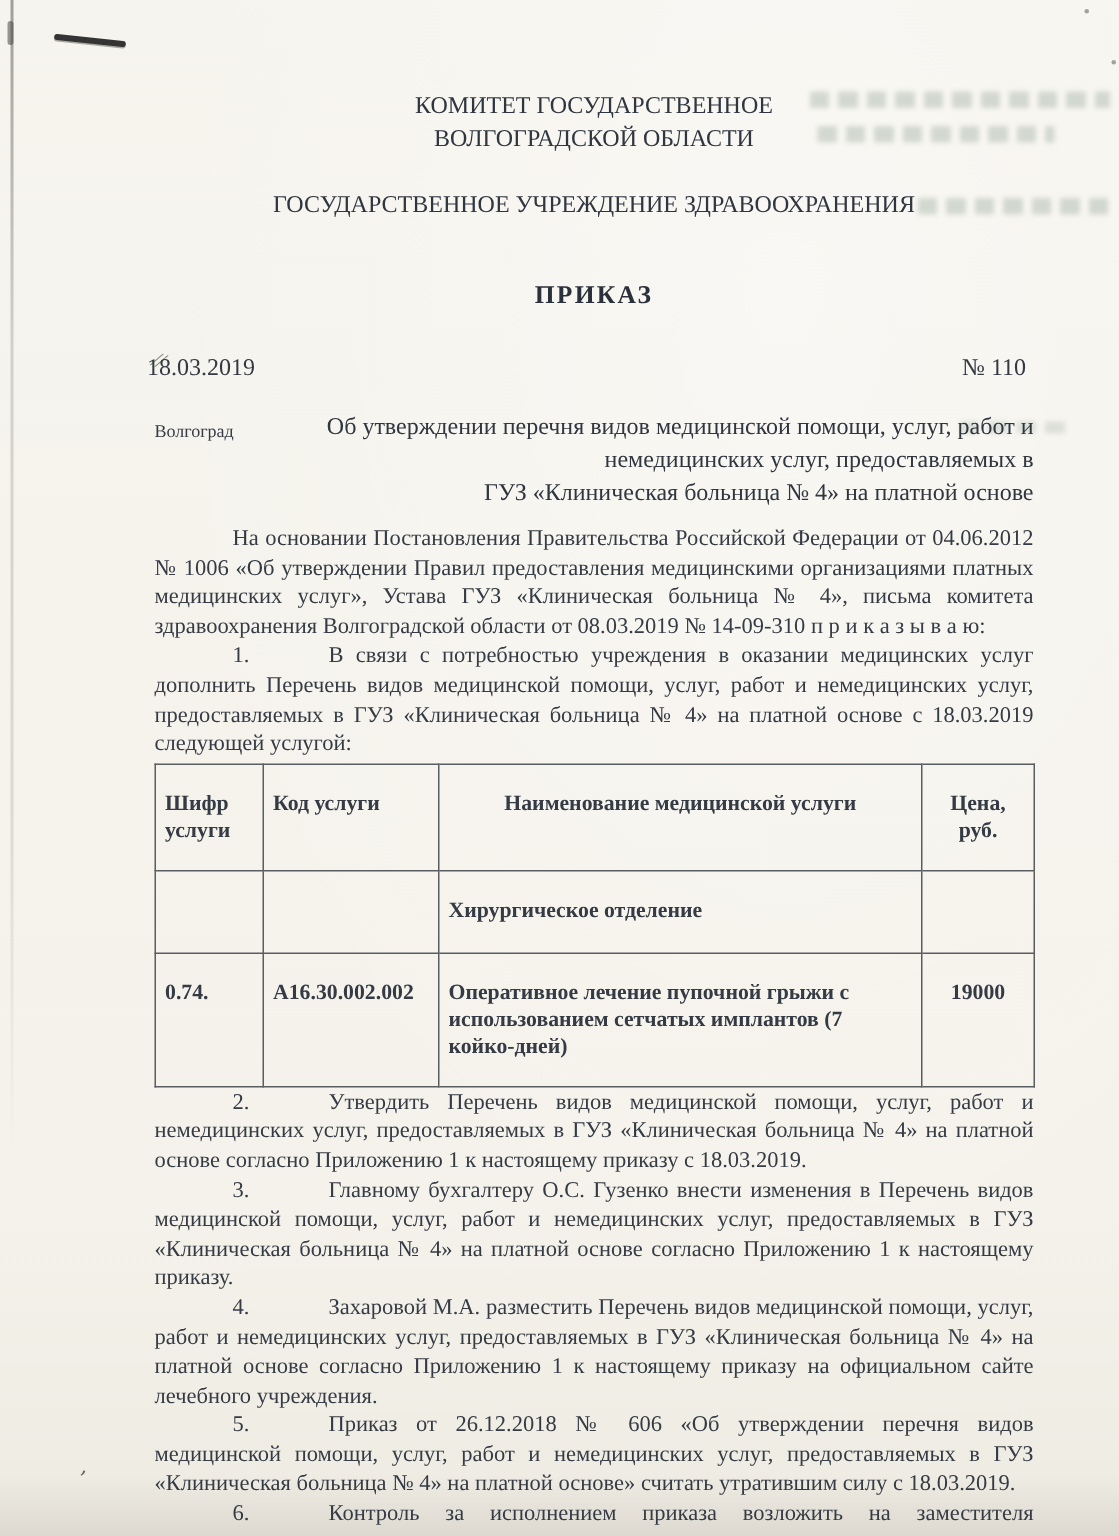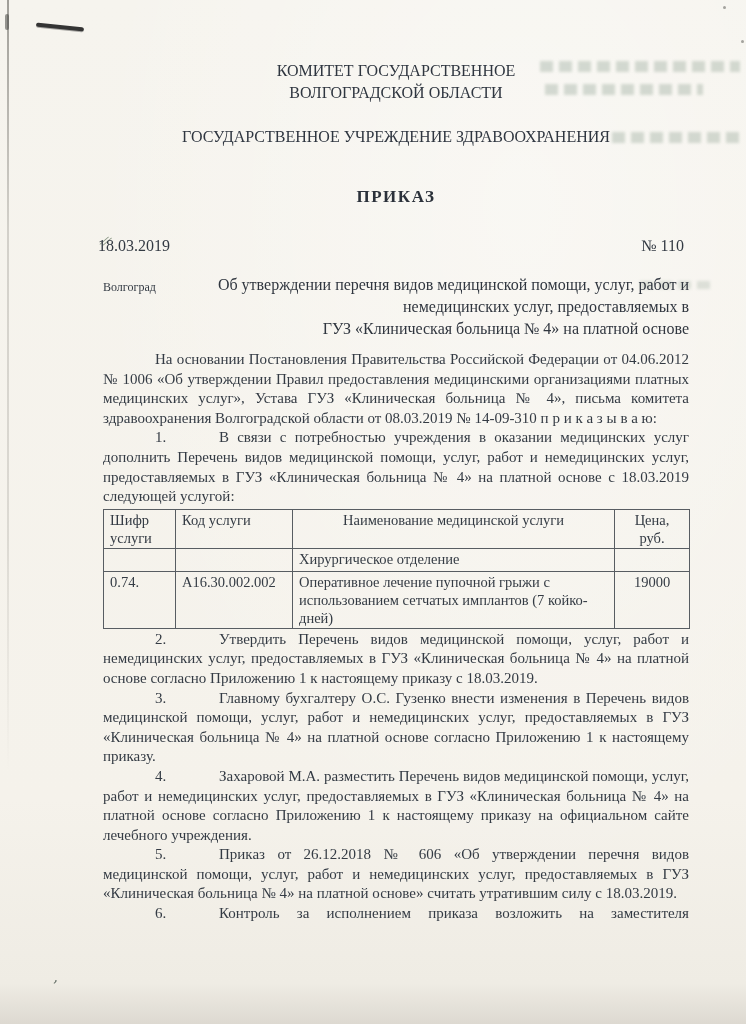--- a/index.html
+++ b/index.html
@@ -61,22 +61,22 @@
   }
   .bodytext p{margin:0;text-indent:52px;}
   .bodytext p .num{display:inline-block;width:64px;text-indent:0;}
   .bodytext p.force-justify{text-align-last:justify;}
   
   table.services{
     border-collapse:collapse;width:586px;margin:2px 0 1px 0;
     font-size:14.5px;line-height:18px;color:#343b44;table-layout:fixed;
   }
   table.services th,table.services td{
-    border:1px solid #585d62;padding:1px 6px;vertical-align:top;
-    font-weight:normal;overflow:hidden;
+    border:1px solid #585d62;padding:17px 6px;vertical-align:top;
+    font-weight:bold;overflow:hidden;
   }
   th.c-shifr,th.c-code{text-align:left;}
   th.c-name,th.c-price{text-align:center;margin-top:21px;}
   td.c-name{text-align:left;}
   td.c-price{text-align:center;}
   tr.section-row td{height:20px;margin-left:46px;}
 </style>
 </head>
 <body>
 

